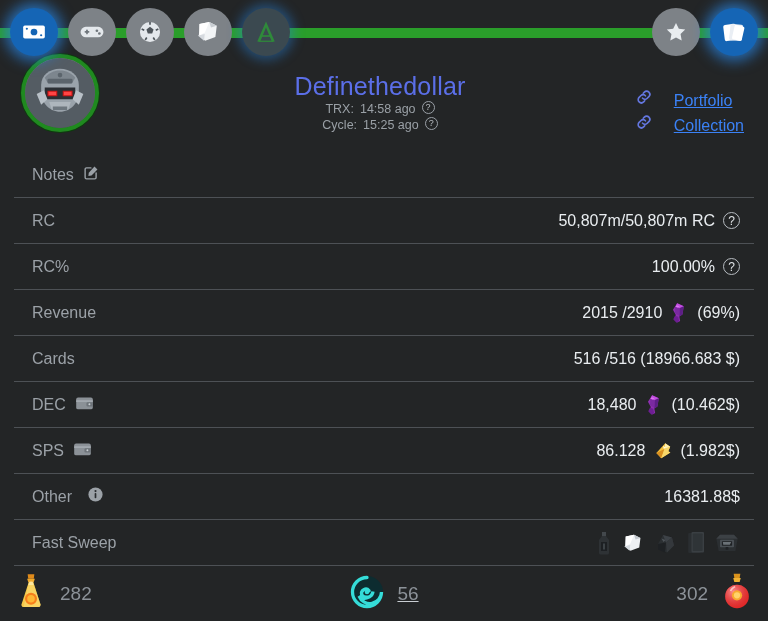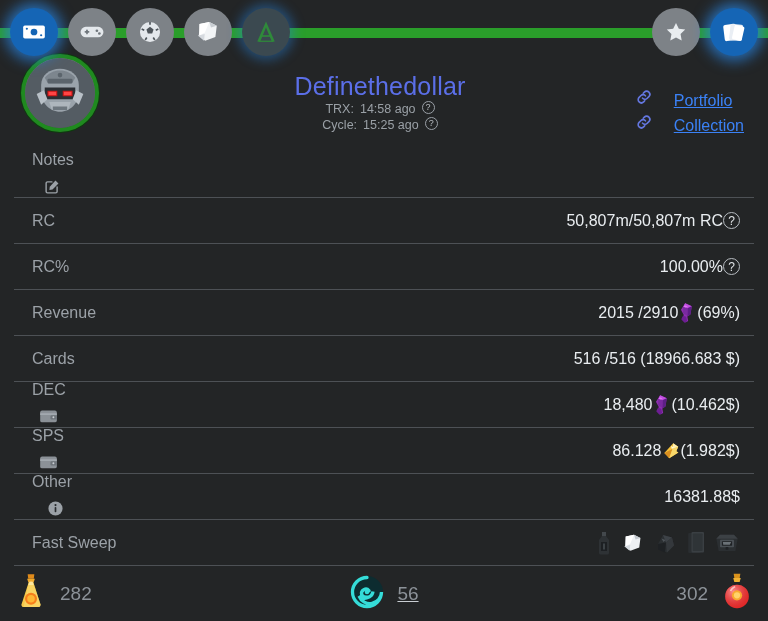--- a/index.html
+++ b/index.html
@@ -157,27 +157,27 @@
     border-bottom: 1px solid #4d5155;
     padding: 0 14px 0 18px;
   }
   .row:first-child { border-top: none; }
   .row-label {
     font-size: 16px;
     color: #9ba1a7;
     display: flex;
     align-items: center;
     gap: 9px;
-    flex-direction: column;
   }
   .row-value {
     font-size: 16px;
     color: #e9edf0;
     display: flex;
     align-items: center;
+    gap: 8px;
     white-space: nowrap;
   }
   .tok {
     display: inline-block;
     width: 19px;
     height: 21px;
     vertical-align: middle;
   }
 
   

